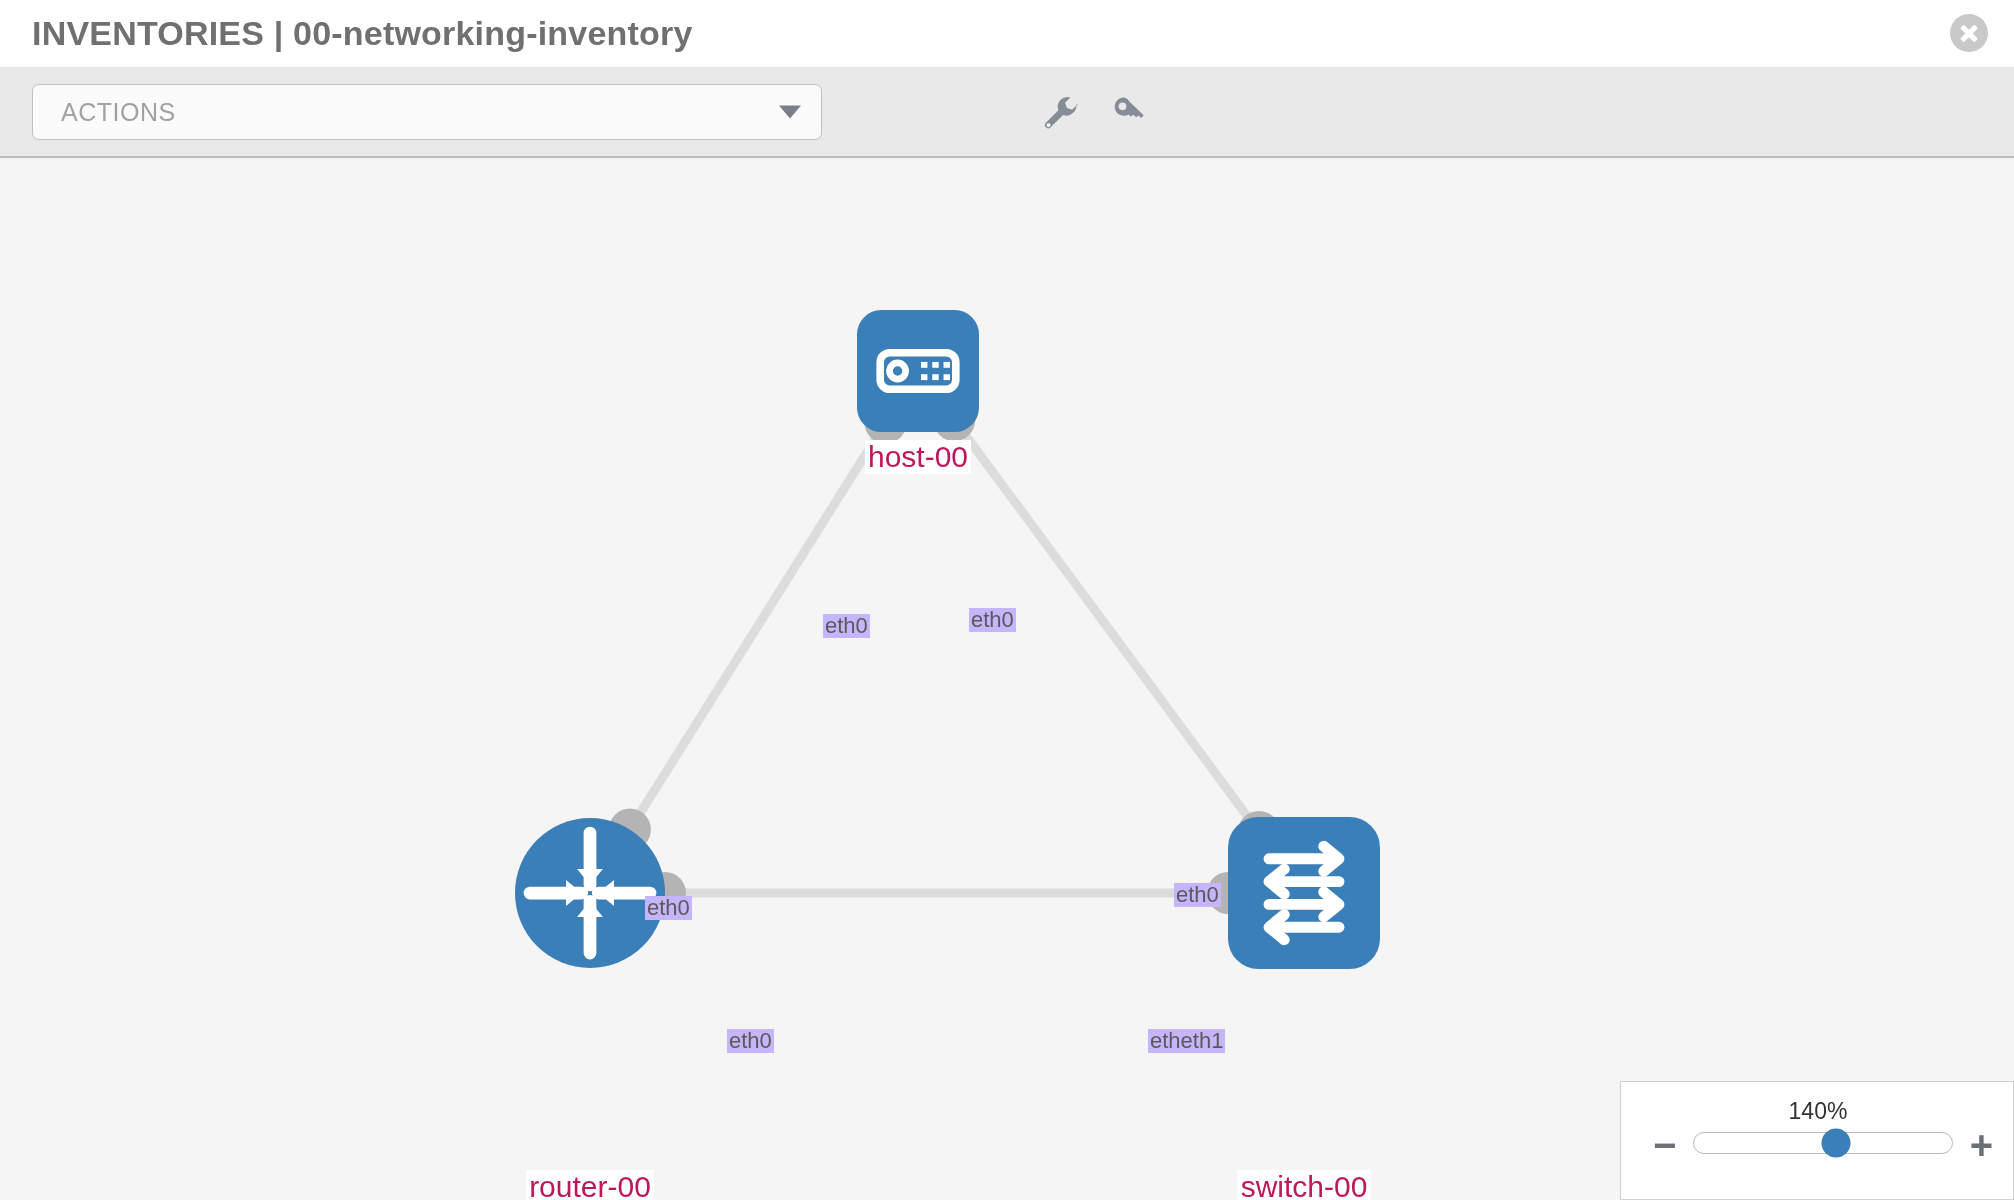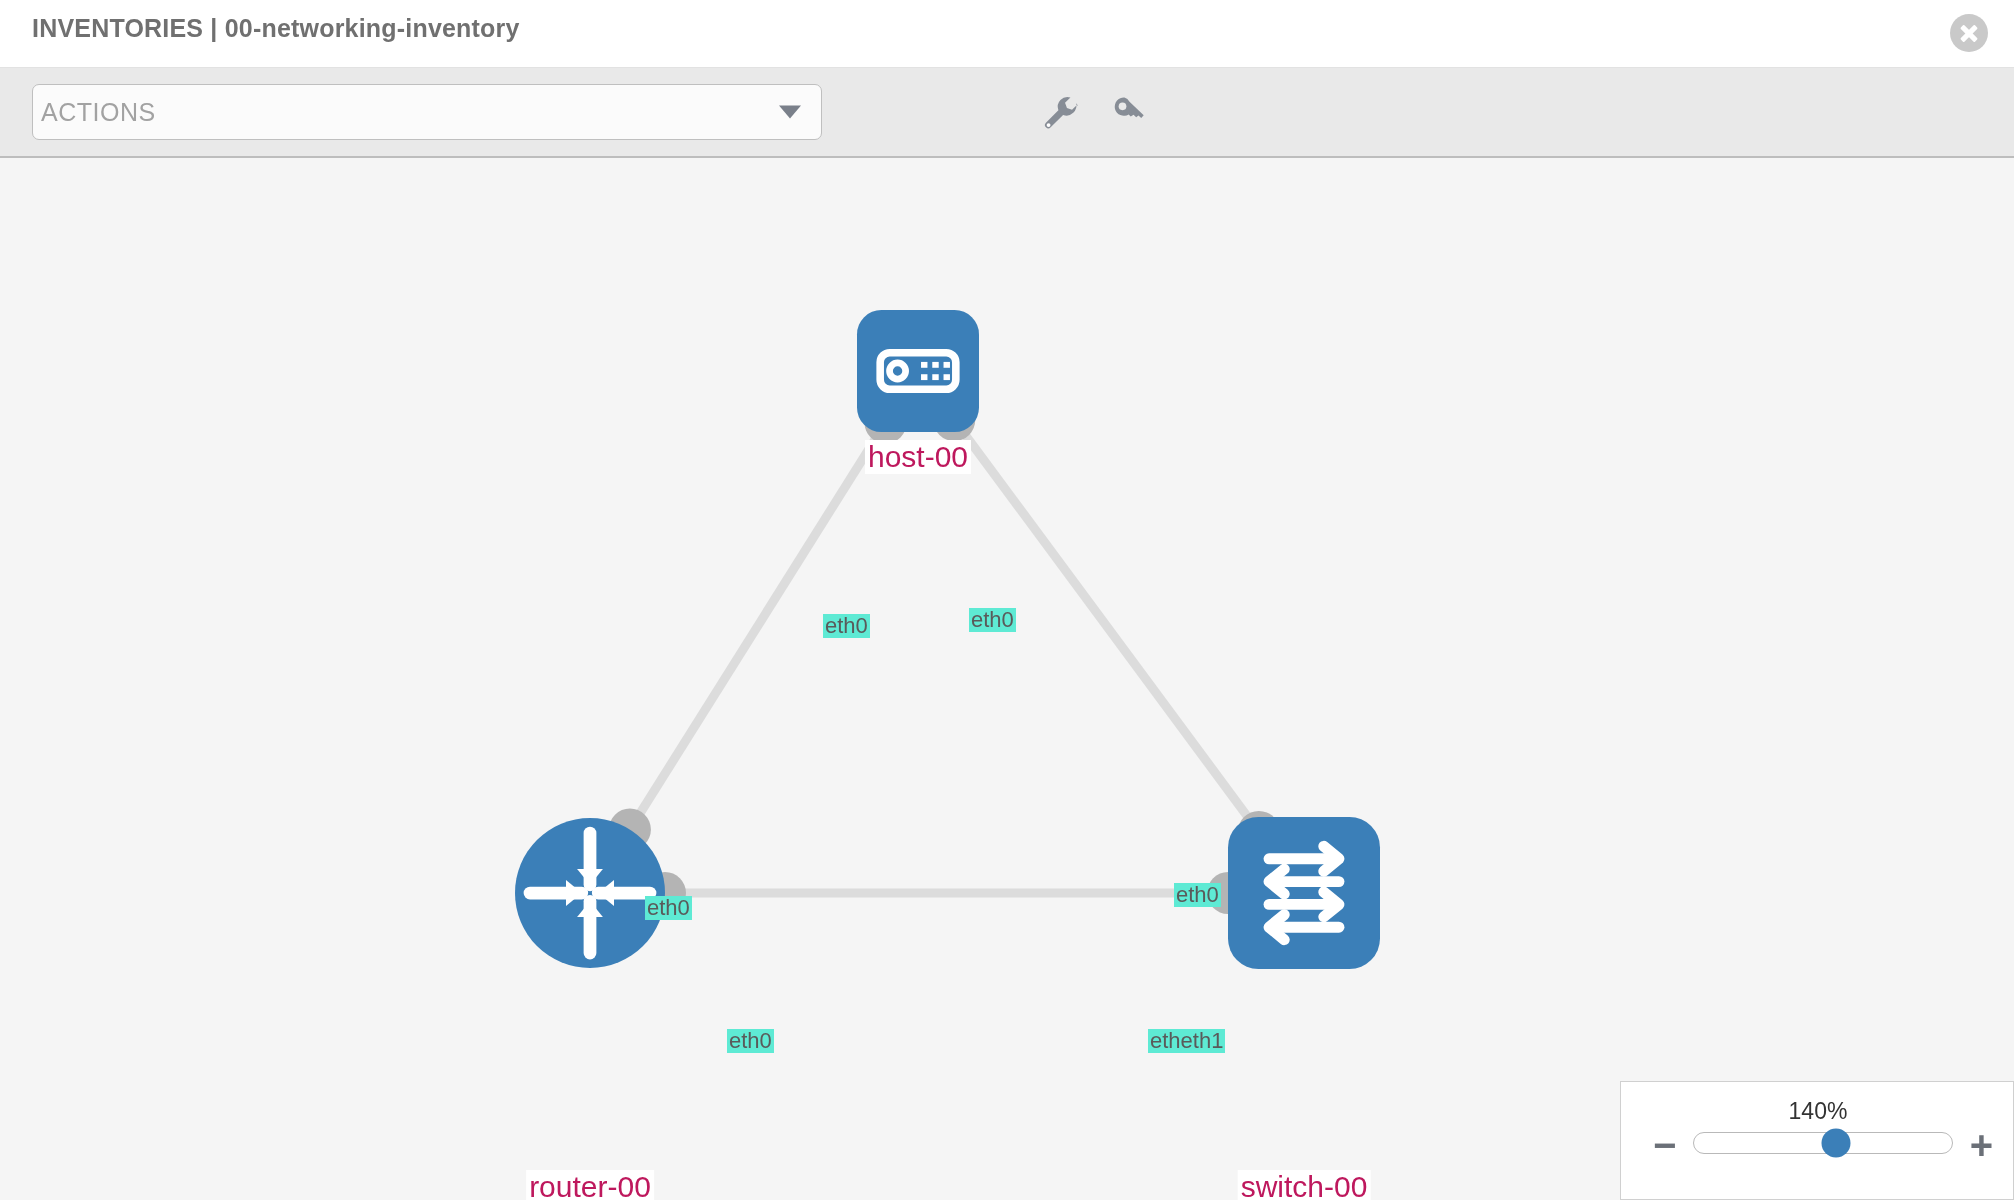--- a/index.html
+++ b/index.html
@@ -26,21 +26,21 @@
     width: 2014px;
     height: 68px;
     background: #ffffff;
     border-bottom: 1px solid #e2e2e2;
     box-sizing: border-box;
   }
   .header-title {
     position: absolute;
     left: 32px;
     top: 14px;
-    font-size: 25px;
+    font-size: 34px;
     font-weight: bold;
     color: #707070;
     letter-spacing: 0.2px;
     white-space: nowrap;
   }
   .close-button {
     position: absolute;
     right: 26px;
     top: 14px;
     width: 38px;
@@ -77,21 +77,21 @@
   .select-box {
     position: absolute;
     background: #fbfbfb;
     border: 1px solid #bfbfbf;
     border-radius: 7px;
     box-sizing: border-box;
     cursor: pointer;
   }
   .select-box .sel-label {
     position: absolute;
-    left: 8px;
+    left: 28px;
     top: 50%;
     transform: translateY(-50%);
     font-size: 25px;
     color: #a2a2a2;
     letter-spacing: 0.5px;
     white-space: nowrap;
   }
   .caret {
     position: absolute;
     right: 20px;
@@ -141,21 +141,21 @@
     left: 0; top: 0;
     width: 2014px;
     height: 1042px;
   }
 
   
   .edge-label {
     position: absolute;
     font-size: 22px;
     color: #5a5a5a;
-    background: #5eead4;
+    background: #c4b5fd;
     padding: 0 2px;
     white-space: nowrap;
     line-height: 1.1;
   }
 
   
   .node-label {
     position: absolute;
     font-size: 30px;
     color: #be185d;

